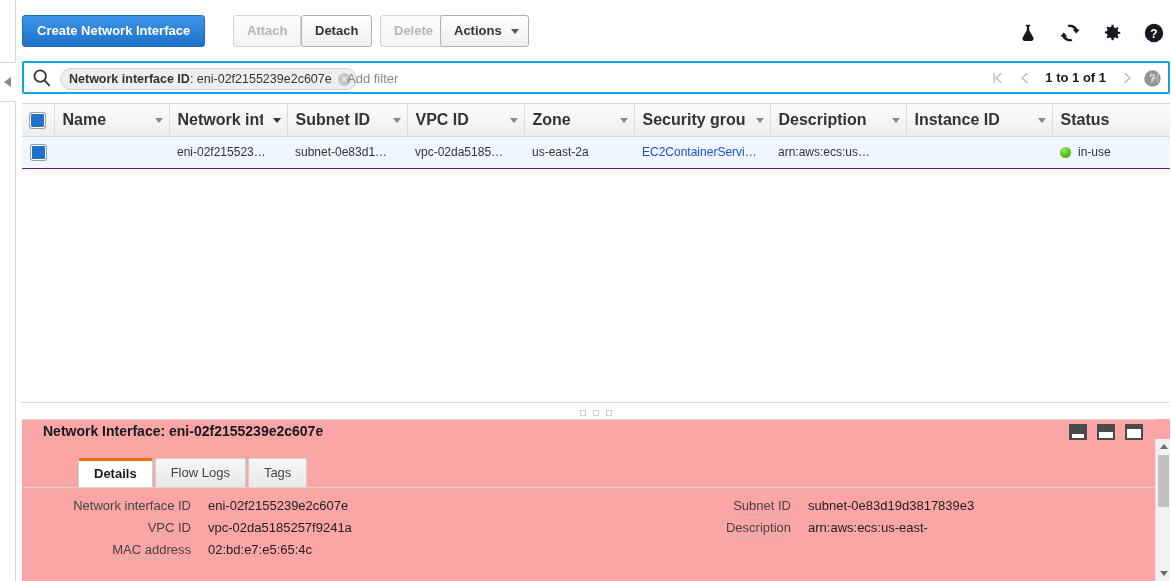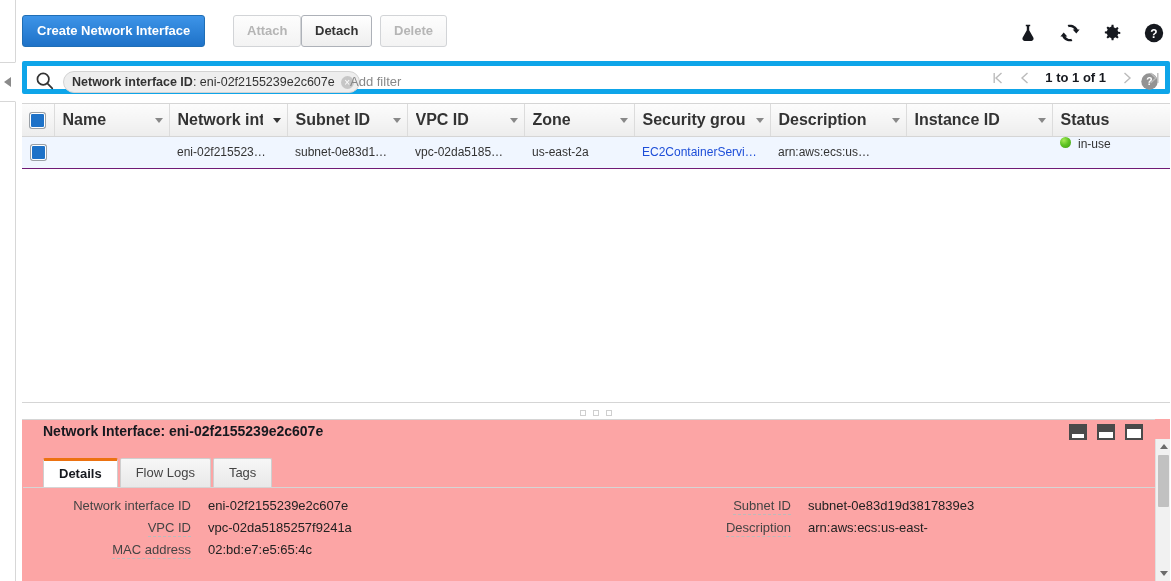--- a/index.html
+++ b/index.html
@@ -110,21 +110,21 @@
     gap: 20px;
     align-items: center;
   }
   .ticon { width: 22px; height: 22px; cursor: pointer; display:block; }
 
   
   .filter-bar {
     position: absolute;
     left: 5px; top: 61px;
     width: 1148px; height: 33px;
-    border: 5px solid #0ea5e9;
+    border: 2px solid #0ea5e9;
     background: #ffffff;
     border-radius: 2px;
   }
   .search-icon-wrap {
     position: absolute;
     left: 8px; top: 5px;
     width: 22px; height: 22px;
   }
   .filter-token {
     position: absolute;
@@ -258,21 +258,21 @@
   .cbox {
     display: inline-block;
     width: 15px; height: 15px;
     border-radius: 2px;
     background: #1e72c8;
     border: 1px solid #ffffff;
     box-shadow: 0 0 0 1px #9aa0a6;
     vertical-align: middle;
     cursor: pointer;
   }
-  .status-cell { display: flex; align-items: flex-start; gap: 7px; height: 31px; }
+  .status-cell { display: flex; align-items: center; gap: 7px; height: 31px; }
   .dot {
     width: 11px; height: 11px;
     border-radius: 50%;
     background: radial-gradient(circle at 35% 30%, #a6ea57 0%, #5fc425 45%, #3f9c14 100%);
     display: inline-block;
     flex: none;
   }
 
   
   .splitter {
@@ -333,20 +333,21 @@
     cursor: pointer;
   }
   .tab.active {
     background: #ffffff;
     color: #16191f;
     font-weight: bold;
     border-top: 3px solid #ec7211;
     line-height: 26px;
     border-left-color: #cfcfcf;
     border-right-color: #cfcfcf;
+    margin-left: 35px;
   }
   .tab-underline {
     position: absolute;
     left: 1px; top: 68px;
     width: 1146px; height: 1px;
     background: #d5d5d5;
   }
 
   .detail-body {
     position: absolute;
@@ -438,20 +439,24 @@
     </div>
   </div>
 
   <div class="content">
 
     <div class="toolbar">
       <div class="btn primary">Create Network Interface</div>
       <div class="btn disabled btn-attach">Attach</div>
       <div class="btn btn-detach">Detach</div>
       <div class="btn disabled btn-delete">Delete</div>
+      <div class="btn btn-actions">
+        <span>Actions</span>
+        <span class="caret"></span>
+      </div>
 
       <div class="tool-icons">
         <svg class="ticon" viewBox="0 0 24 24">
           <path d="M9.6 3h4.8v1.6h-1.1v4.3l4.5 8.1c.9 1.6-.2 3.6-2 3.6H8.2c-1.8 0-2.9-2-2-3.6l4.5-8.1V4.6H9.6V3z" fill="#16191f"></path>
         </svg>
         <svg class="ticon" viewBox="0 0 24 24">
           <path d="M12 5.5c2.1 0 3.9 1.1 4.9 2.8l-2 .0 4 4.2 3.6-4.2-2.1 0C19.2 5.3 15.9 3 12 3c-.9 0-1.8.1-2.6.4l1.2 2.4c.4-.2.9-.3 1.4-.3z" fill="#16191f"></path>
           <path d="M12 18.5c-2.1 0-3.9-1.1-4.9-2.8l2 0-4-4.2L1.5 15.7l2.1 0C4.8 18.7 8.1 21 12 21c.9 0 1.8-.1 2.6-.4l-1.2-2.4c-.4.2-.9.3-1.4.3z" fill="#16191f"></path>
         </svg>
         <svg class="ticon" viewBox="0 0 24 24">

